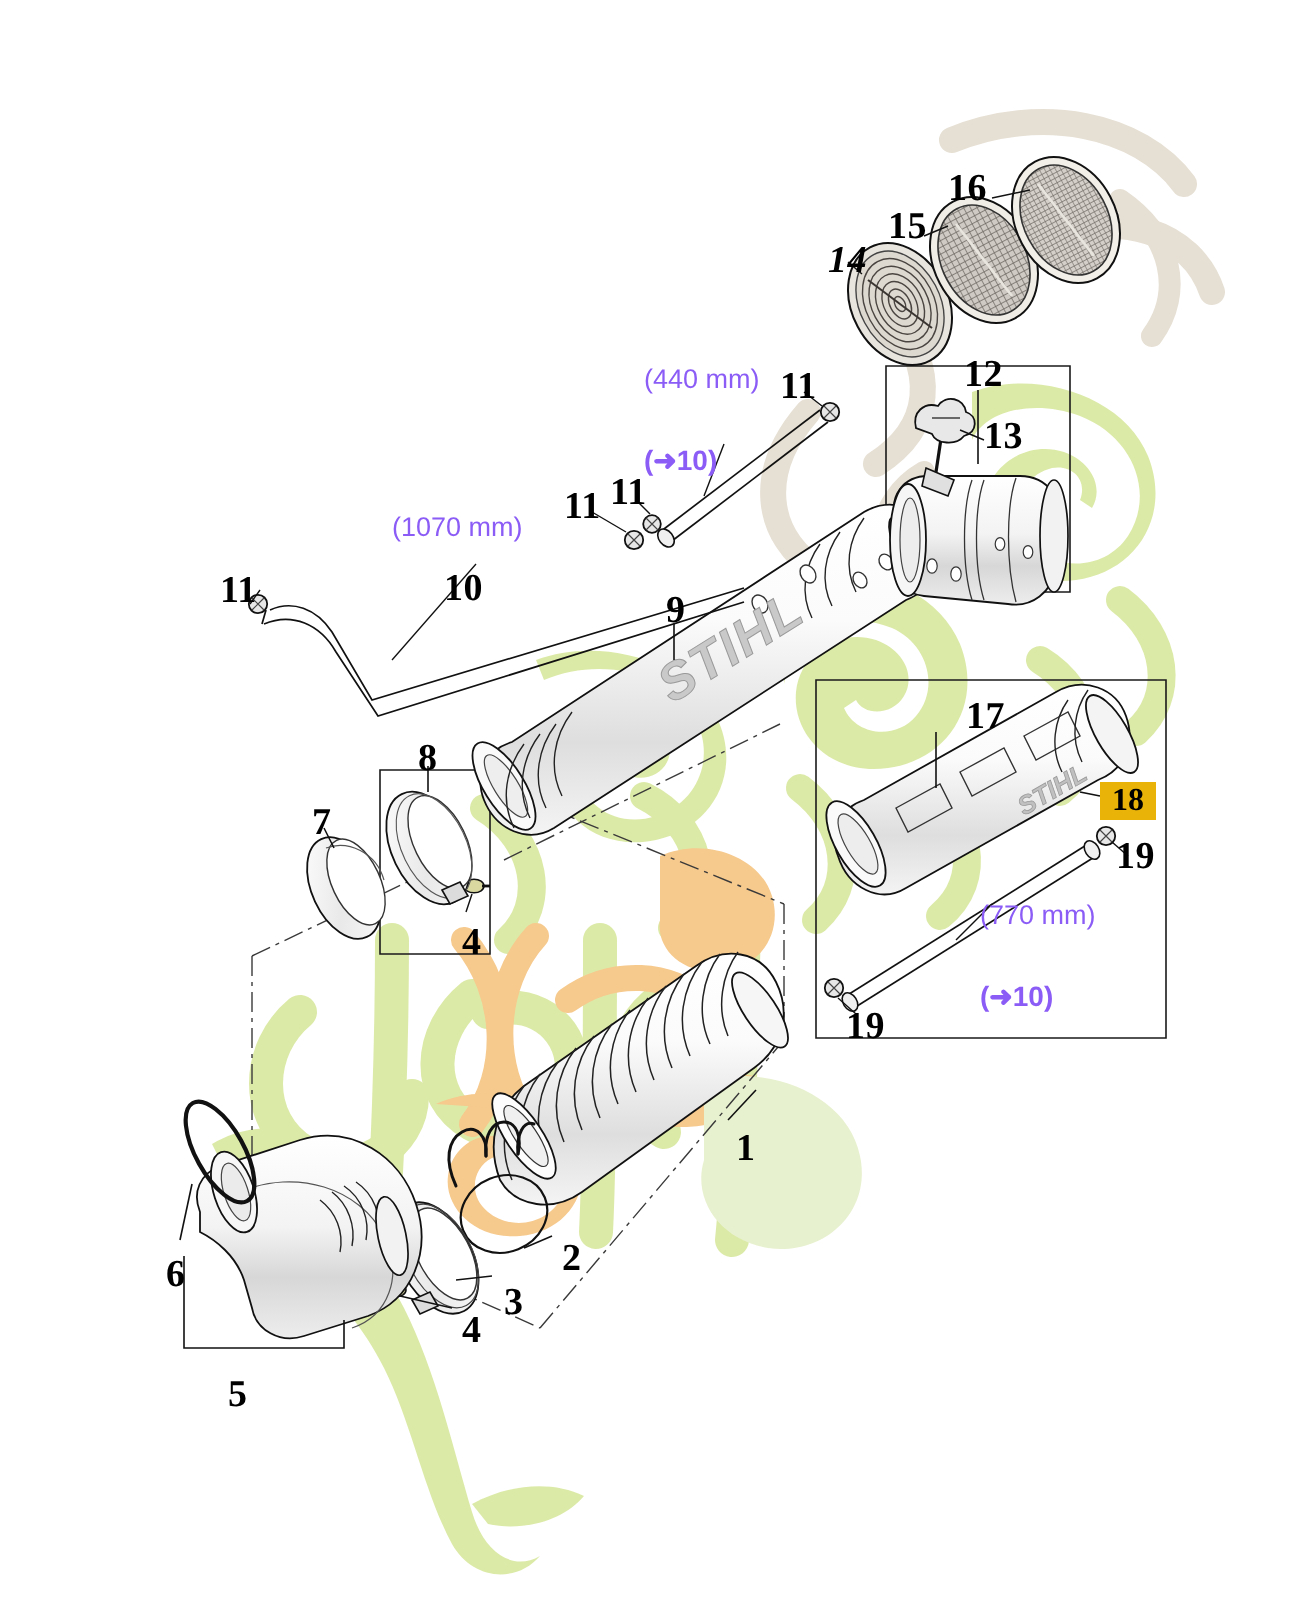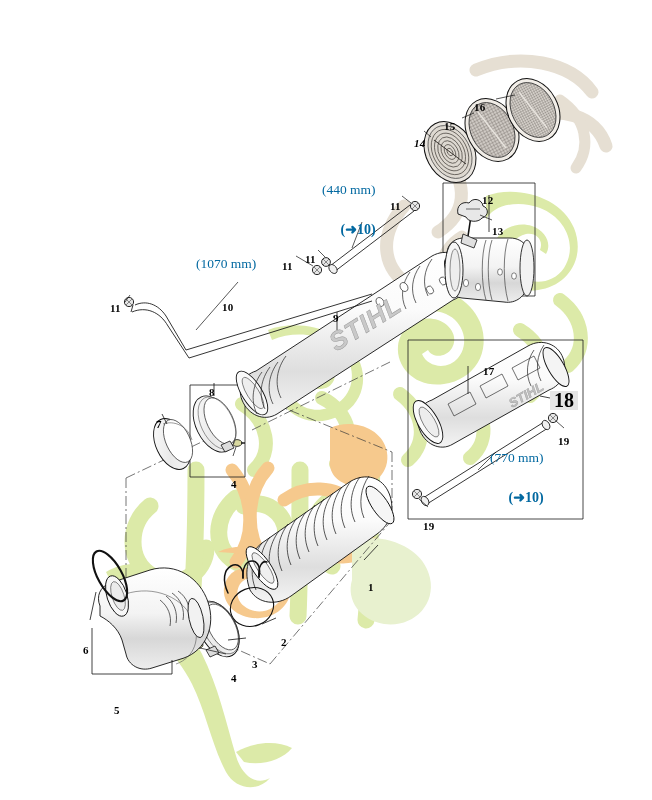--- a/index.html
+++ b/index.html
@@ -22,50 +22,49 @@
     position: absolute;
     left: 0;
     top: 0;
     width: 652px;
     height: 800px;
   }
   .callout {
     position: absolute;
     font-family: "Liberation Serif", "DejaVu Serif", serif;
     font-weight: bold;
-    font-size: 11px;
+    font-size: 19px;
     color: #000000;
     line-height: 1;
     white-space: nowrap;
     letter-spacing: 0.2px;
-    margin-top: 17px;
   }
   .dim-label {
     position: absolute;
-    font-family: Liberation Serif, serif;
+    font-family: Liberation Sans, sans-serif;
     font-size: 13.5px;
-    color: #0369a1;
+    color: #8b5cf6;
     white-space: nowrap;
     line-height: 1.18;
-    text-align: right;
+    text-align: left;
   }
   .dim-label .ref {
     font-weight: bold;
     font-size: 14px;
     margin-top: 24px;
   }
   .highlight-box {
     position: absolute;
-    background: #e5e5e5;
+    background: #eab308;
     display: flex;
     align-items: center;
     justify-content: center;
     font-family: "Liberation Serif", "DejaVu Serif", serif;
     font-weight: bold;
-    font-size: 20px;
+    font-size: 16px;
     color: #000000;
   }
 </style>
 </head>
 <body>
 
 <div id="stage">
 
   <svg id="diagram-svg" viewBox="0 0 652 800">
     <defs>

